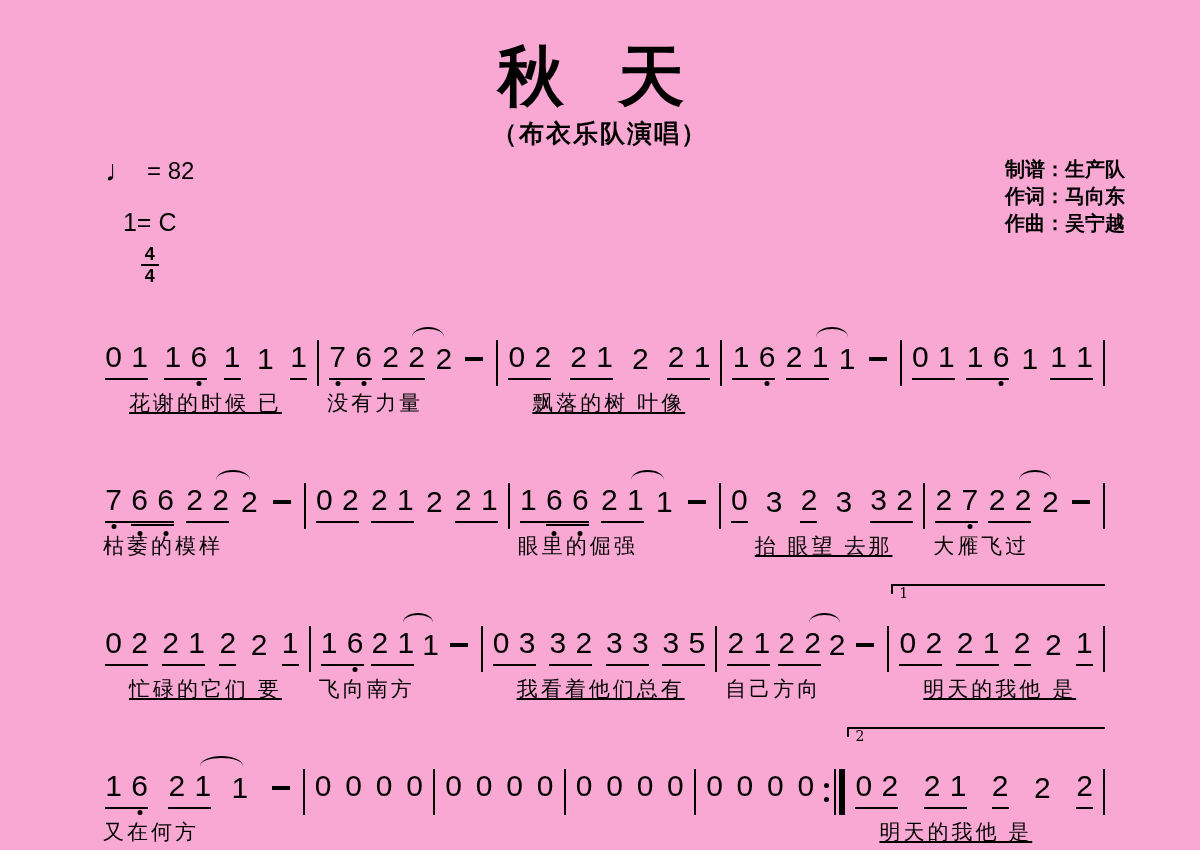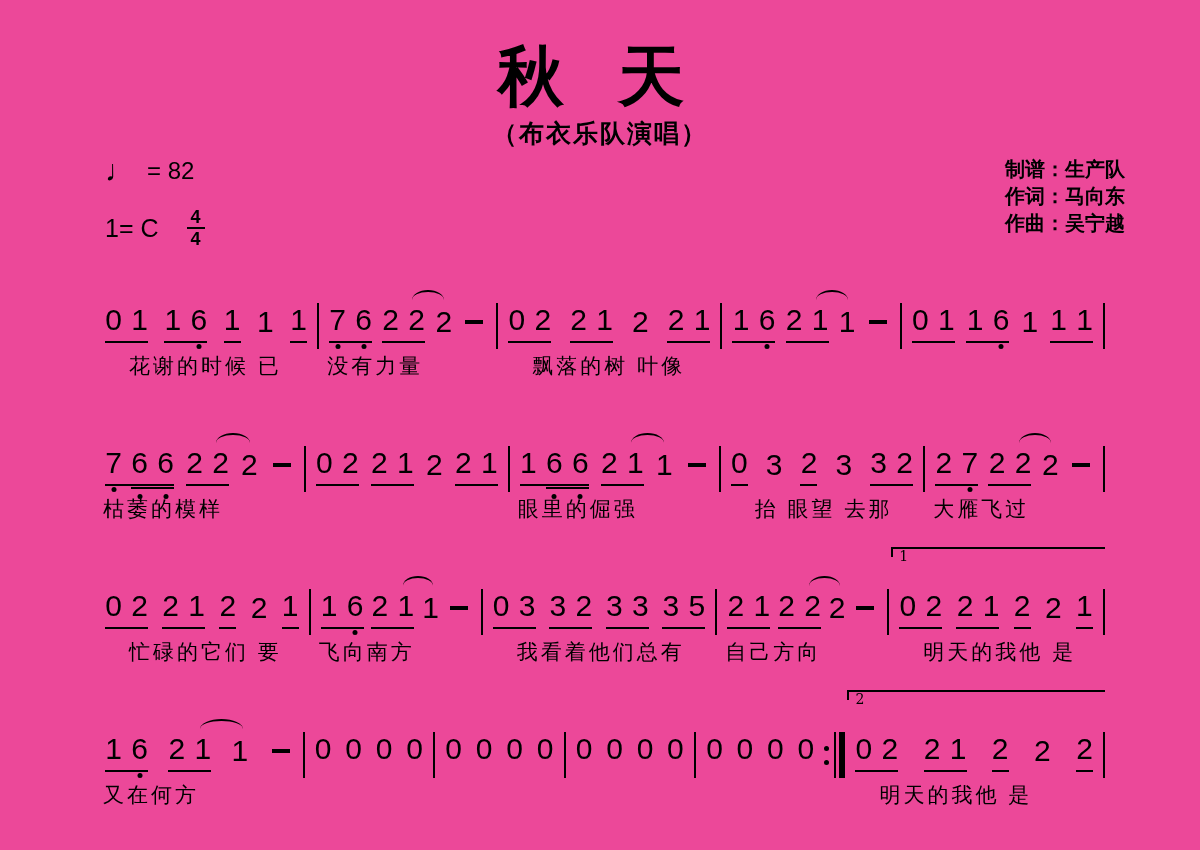--- a/index.html
+++ b/index.html
@@ -1,35 +1,35 @@
 <!DOCTYPE html>
 <html><head>
 <meta charset="utf-8">
 <style>
   * { margin:0; padding:0; box-sizing:border-box; }
   body { background:#fff; }
   .page {
-    width:1200px; height:850px; background:#ec4899; color:#000;
+    width:1200px; height:850px; background:#f9a8d4; color:#000;
     font-family:"Liberation Sans", sans-serif;
     position:relative; overflow:hidden; margin:0 auto;
   }
   .title {
     text-align:center; margin-top:40px; font-size:66px; font-weight:700;
     letter-spacing:18px; line-height:1.1; white-space:pre;
   }
   .subtitle {
     text-align:center; font-size:25px; font-weight:700; margin-top:4px; letter-spacing:2px;
   }
   .meta {
     display:flex; justify-content:space-between; align-items:flex-start;
     margin:6px 75px 0 105px;
   }
   .tempo { display:flex; align-items:center; gap:12px; font-size:24px; }
   .tempo .glyph { font-size:30px; line-height:1; }
-  .keysig { margin-top:22px; font-size:25px; display:flex; align-items:center; gap:28px; }
+  .keysig { margin-top:22px; font-size:25px; display:flex; align-items:center; gap:8px;flex-direction:column; }
   .frac { display:inline-flex; flex-direction:column; align-items:center; line-height:1; }
   .frac .num, .frac .den { font-size:18px; font-weight:700; line-height:1.05; }
   .frac .bar { width:18px; height:2px; background:#000; margin:1px 0; }
   .credits { font-size:20px; font-weight:700; line-height:27px; text-align:left; }
 
   .score { margin:32px 0 0 95px; width:1010px; }
   .system { display:flex; align-items:flex-start; margin-bottom:44px; }
   .measure { position:relative; padding-top:22px; }
   .notes-row { display:flex; justify-content:space-between; align-items:flex-end; padding:0 10px; }
   .grp { display:flex; gap:9px; padding-bottom:4px; align-items:flex-end; }
@@ -44,21 +44,21 @@
   .note.low::after {
     content:""; position:absolute; left:50%; transform:translateX(-50%);
     bottom:-12px; width:5px; height:5px; border-radius:50%; background:#000;
   }
   .grp .grp .note.low::after { bottom:-19px; }
   .note.dashnote { display:flex; align-items:center; justify-content:center; height:34px; width:24px; }
   .dashbar { width:18px; height:4px; background:#000; }
   .lyric {
     margin-top:9px; font-size:21px; letter-spacing:3px; white-space:nowrap; padding-left:8px;
   }
-  .lyric.after-rest { padding-left:34px; }
+  .lyric.after-rest { padding-left:34px;text-decoration:underline; }
   .barline { width:2px; height:46px; background:#000; margin-top:22px; flex:0 0 auto; }
   .repeat { display:flex; align-items:center; gap:3px; margin-top:22px; height:46px; flex:0 0 auto; }
   .repeat .dots { display:flex; flex-direction:column; gap:9px; margin-right:2px; }
   .repeat .dot { width:5px; height:5px; background:#000; border-radius:50%; }
   .repeat .thin { width:2px; height:46px; background:#000; }
   .repeat .thick { width:6px; height:46px; background:#000; }
   .volta {
     position:absolute; top:-20px; left:2px; right:-2px; height:10px;
     border-top:2px solid #000;
   }

